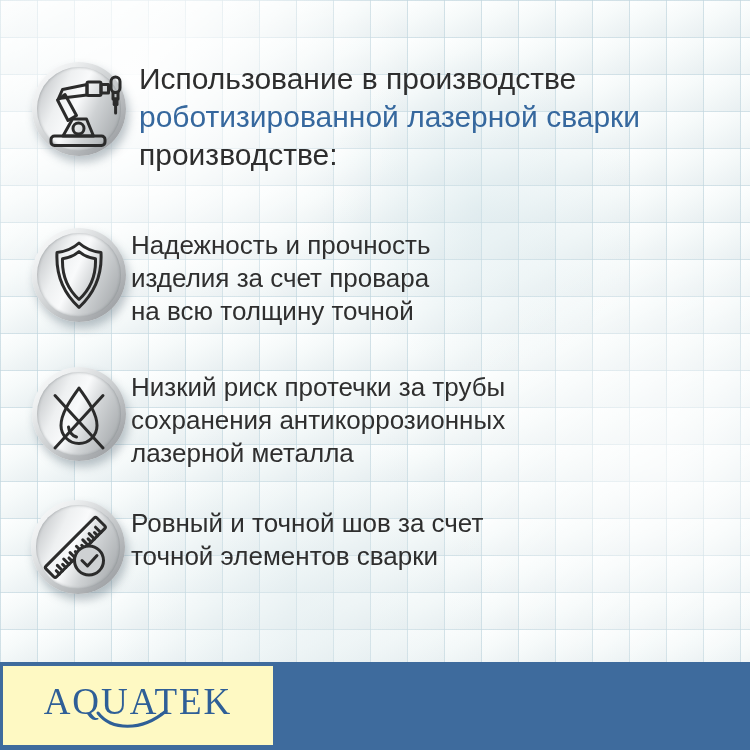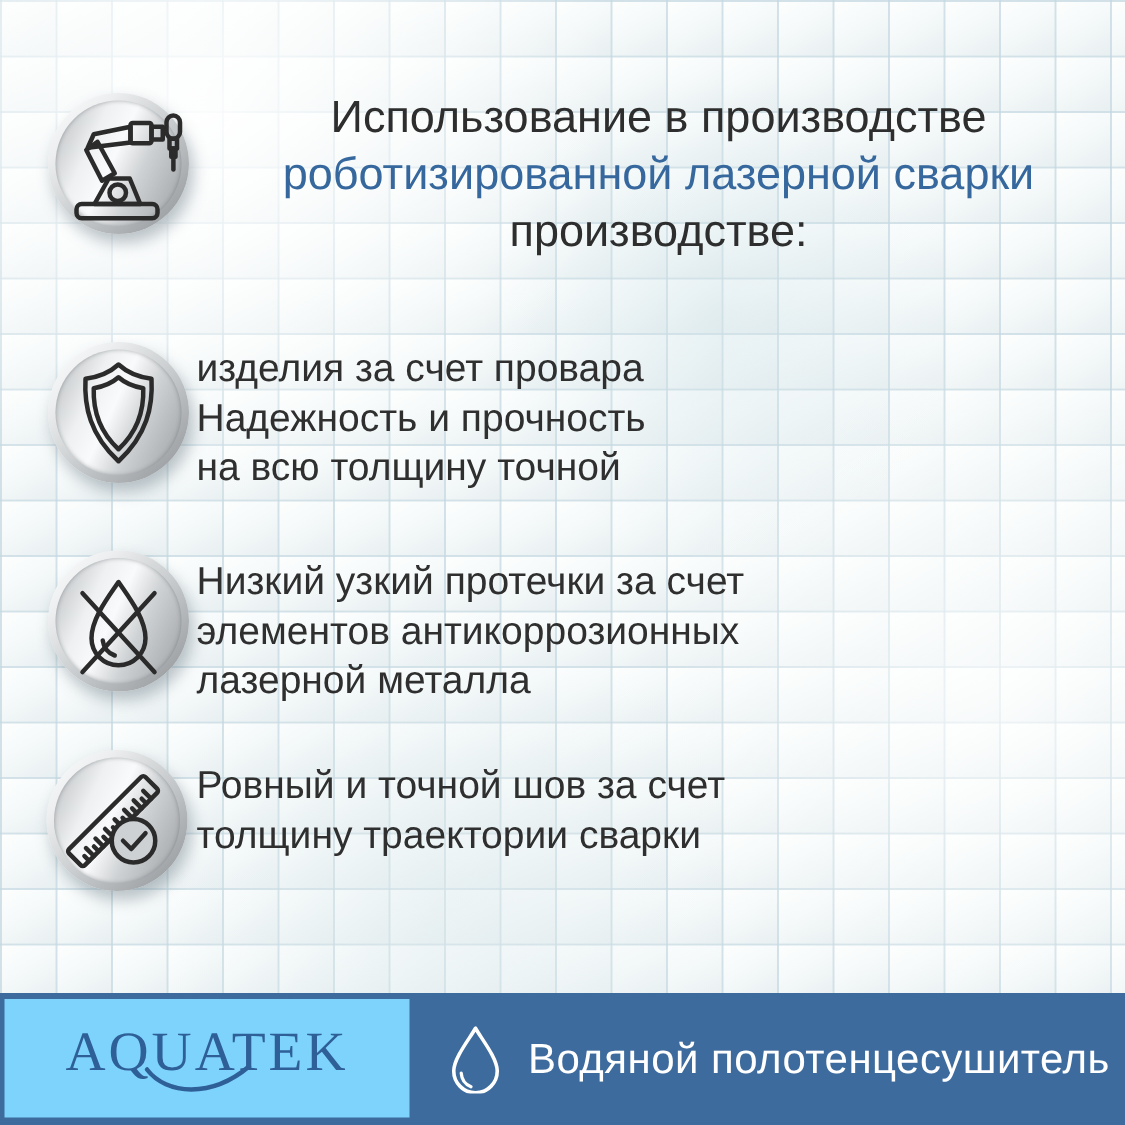--- a/index.html
+++ b/index.html
@@ -26,36 +26,36 @@
     box-shadow:3px 6px 10px rgba(105,122,134,.45);
   }
   .badge::before {
     content:''; position:absolute; inset:5px; border-radius:50%;
     background:linear-gradient(115deg,#b6b9bc 0%,#eef0f1 30%,#f9fafb 46%,#cfd2d4 64%,#9b9fa2 100%);
     box-shadow:inset 0 0 3px rgba(80,86,92,.45);
   }
   .badge svg { position:absolute; inset:0; z-index:1; }
 
   
-  .intro-text { position:absolute; left:139px; top:60px; width:600px;text-align:center; }
+  .intro-text { position:absolute; left:139px; top:60px; width:600px; }
   .intro-line { font-size:30px; line-height:38px; color:#2e2e2e; }
   .intro-line.accent { color:#36689e; font-weight:normal; }
 
   
   .benefit-text { position:absolute; left:131px; width:520px; }
   .benefit-line { font-size:26px; line-height:33px; color:#2f2f2f; }
 
   
   .footer {
     position:absolute; left:0; top:662px; width:750px; height:88px;
     background:#3e6b9d; display:flex; align-items:center;
   }
   .logo-box {
     position:absolute; left:3px; top:4px; width:270px; height:79px;
-    background:#7dd3fc; display:flex; align-items:center; justify-content:center;
+    background:#fef9c3; display:flex; align-items:center; justify-content:center;
   }
   .logo-text {
     font-family:"Liberation Serif","DejaVu Serif",serif;
     font-size:37px; letter-spacing:2px; color:#2f5f97; position:relative; top:-4px;
   }
   .logo-swash { position:absolute; left:0; top:0; }
   .product-block { position:absolute; left:300px; top:0; height:88px; display:flex; align-items:center; gap:18px; }
   .product-label { color:#ffffff; font-size:28px; letter-spacing:.3px; }
 </style>
 </head>
@@ -84,36 +84,36 @@
     <div class="intro-line">производстве:</div>
   </div>
 
   <div class="badge" style="left:32px; top:228px;">
     <svg viewBox="0 0 94 94" fill="none" stroke="#2b2b2b" stroke-width="3" stroke-linejoin="round">
       <path d="M47 15 C41 20.5 33 23.5 25 24.5 C24 43 28 62 47 79.5 C66 62 70 43 69 24.5 C61 23.5 53 20.5 47 15 Z"></path>
       <path d="M47 23.5 C42.5 27.5 36.5 29.8 30.5 30.8 C30 44.5 33.5 59 47 71.5 C60.5 59 64 44.5 63.5 30.8 C57.5 29.8 51.5 27.5 47 23.5 Z"></path>
     </svg>
   </div>
   <div class="benefit-text" style="top:229px;">
+    <div class="benefit-line">Надежность и прочность</div>
     <div class="benefit-line">изделия за счет провара</div>
-    <div class="benefit-line">Надежность и прочность</div>
     <div class="benefit-line">на всю толщину точной</div>
   </div>
 
   <div class="badge" style="left:32px; top:367px;">
     <svg viewBox="0 0 94 94" fill="none" stroke="#2b2b2b" stroke-width="3" stroke-linejoin="round" stroke-linecap="round">
       <path d="M47 21 C41 30 29 45 29 58.5 A18 18 0 0 0 65 58.5 C65 45 53 30 47 21 Z"></path>
       <path d="M36.5 60 A12 12 0 0 0 44.5 70"></path>
       <line x1="23" y1="28.5" x2="71" y2="81"></line>
       <line x1="71" y1="28.5" x2="23" y2="81"></line>
     </svg>
   </div>
   <div class="benefit-text" style="top:371px;">
-    <div class="benefit-line">Низкий узкий протечки за счет</div>
-    <div class="benefit-line">элементов антикоррозионных</div>
+    <div class="benefit-line">Низкий риск протечки за трубы</div>
+    <div class="benefit-line">сохранения антикоррозионных</div>
     <div class="benefit-line">лазерной металла</div>
   </div>
 
   <div class="badge" style="left:31px; top:500px;">
     <svg viewBox="0 0 94 94" fill="none" stroke="#2b2b2b" stroke-width="3" stroke-linejoin="round" stroke-linecap="round">
       <g transform="rotate(-45 44 47)">
         <rect x="8" y="40" width="72" height="15" rx="2"></rect>
         <line x1="14" y1="55" x2="14" y2="50.5"></line>
         <line x1="18.5" y1="55" x2="18.5" y2="47.5"></line>
         <line x1="23" y1="55" x2="23" y2="50.5"></line>
@@ -128,32 +128,25 @@
         <line x1="63.5" y1="55" x2="63.5" y2="47.5"></line>
         <line x1="68" y1="55" x2="68" y2="50.5"></line>
         <line x1="72.5" y1="55" x2="72.5" y2="47.5"></line>
       </g>
       <circle cx="58" cy="60.5" r="14.5" fill="#ced1d3"></circle>
       <path d="M51 60.5 L56.5 66 L66 55.5"></path>
     </svg>
   </div>
   <div class="benefit-text" style="top:507px;">
     <div class="benefit-line">Ровный и точной шов за счет</div>
-    <div class="benefit-line">толщину траектории сварки</div>
+    <div class="benefit-line">точной элементов сварки</div>
   </div>
 
   <div class="footer">
     <div class="logo-box">
       <span class="logo-text">AQUATEK</span>
       <svg class="logo-swash" width="270" height="79" viewBox="0 0 270 79" fill="none">
         <path d="M95 47 C108 64 138 66 163 45" stroke="#2f5f97" stroke-width="3" stroke-linecap="round"></path>
       </svg>
     </div>
-    <div class="product-block">
-      <svg width="34" height="46" viewBox="0 0 34 46" fill="none">
-        <path d="M17 2.5 C13 9.5 2.5 22.5 2.5 31 a14.5 14.5 0 0 0 29 0 C31.5 22.5 21 9.5 17 2.5 Z" stroke="#ffffff" stroke-width="2.4" stroke-linejoin="round"></path>
-        <path d="M7.5 32.5 a10.5 10.5 0 0 0 6.5 9" stroke="#ffffff" stroke-width="2.2" stroke-linecap="round"></path>
-      </svg>
-      <span class="product-label">Водяной полотенцесушитель</span>
-    </div>
   </div>
 
 </div>
 
 </body></html>

